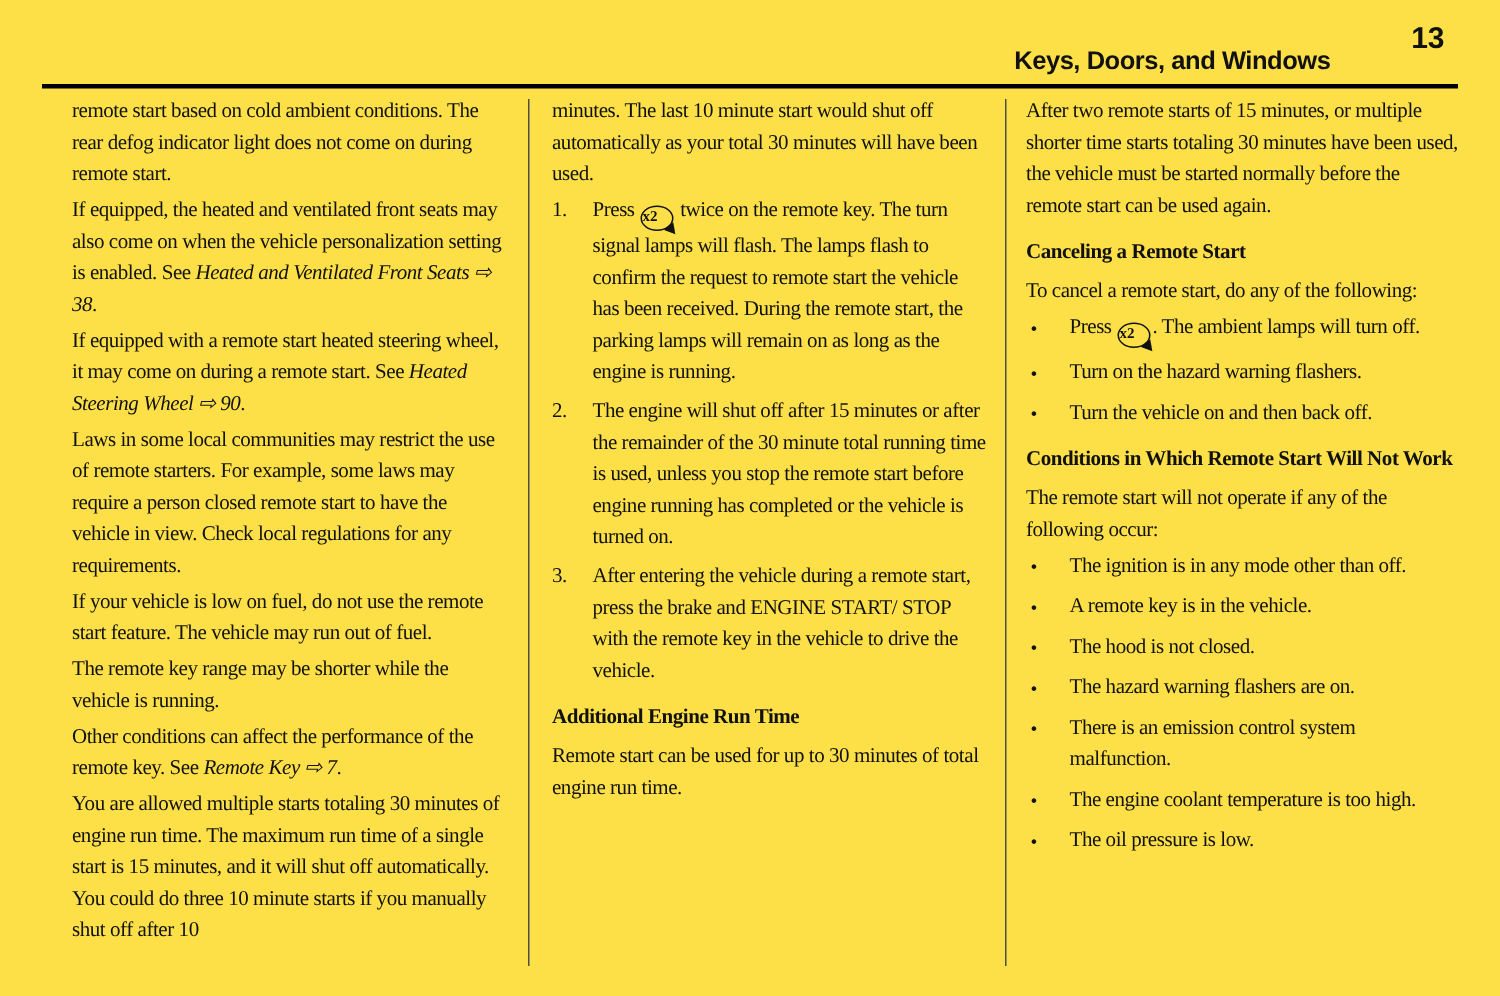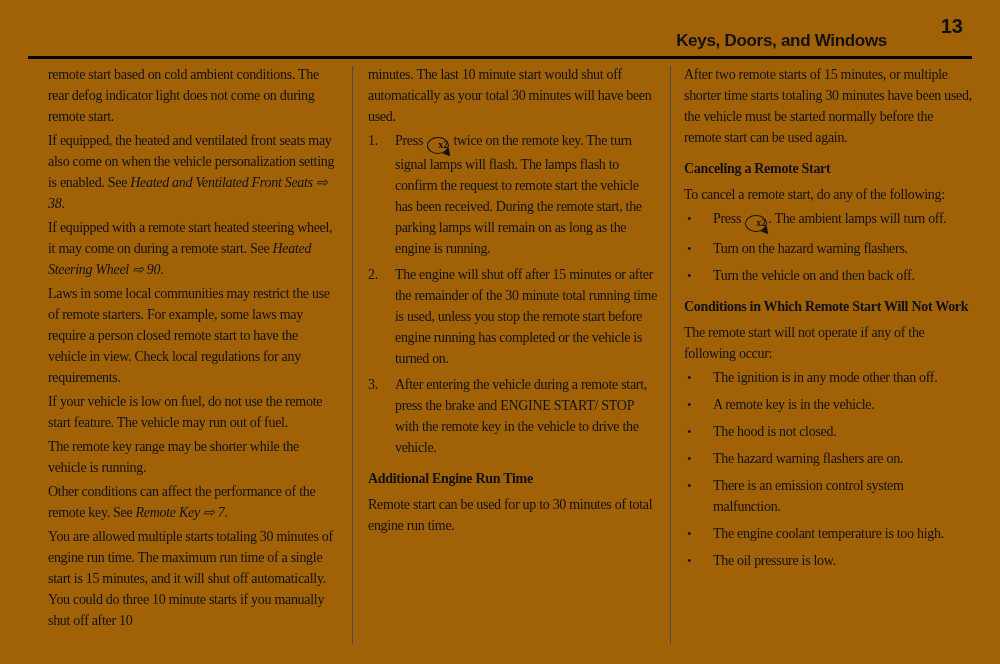--- a/index.html
+++ b/index.html
@@ -1,17 +1,17 @@
 <!DOCTYPE html>
 <html><head>
 <meta charset="utf-8">
 <style>
   html,body{margin:0;padding:0;background:#e8e8e8;}
   .page{
-    position:relative;width:1000px;height:664px;background:#a16207;
+    position:relative;width:1000px;height:664px;background:#fde047;
     font-family:"Liberation Sans",sans-serif;color:#111;overflow:hidden;
   }
   .hdr-title{
     position:absolute;top:32px;right:113px;font-weight:bold;font-size:17px;
     line-height:1;letter-spacing:-0.3px;white-space:nowrap;
   }
   .hdr-page{
     position:absolute;top:16px;right:37px;font-weight:bold;font-size:20px;line-height:1;
   }
   .hdr-rule{
@@ -31,21 +31,21 @@
   .para{margin:0 0 3px;}
   .sect-h{margin:10px 0 5px;font-size:14px;line-height:21px;font-weight:bold;letter-spacing:-0.3px;}
   .num-item{display:flex;margin:0 0 5px;}
   .bullet-item{display:flex;margin:0 0 6px;}
   .num-item .marker{flex:0 0 27px;}
   .bullet-item .marker{flex:0 0 26px;padding-left:3px;font-size:13px;}
   .item-body{flex:1 1 auto;}
   .it{font-style:italic;}
   .icon-x2{
     display:inline-block;width:20px;height:15px;border:1.6px solid #111;border-radius:50%;
-    text-align:right;font-weight:bold;font-style:normal;font-size:10px;line-height:14px;
+    text-align:left;font-weight:bold;font-style:normal;font-size:10px;line-height:14px;
     letter-spacing:0;vertical-align:-3px;position:relative;margin:0 1px;
   }
   .icon-x2::after{
     content:"";position:absolute;right:-4px;bottom:-4px;width:0;height:0;
     border-left:4px solid transparent;border-right:4px solid transparent;
     border-top:7px solid #111;transform:rotate(-40deg);
   }
 </style>
 </head>
 <body>

